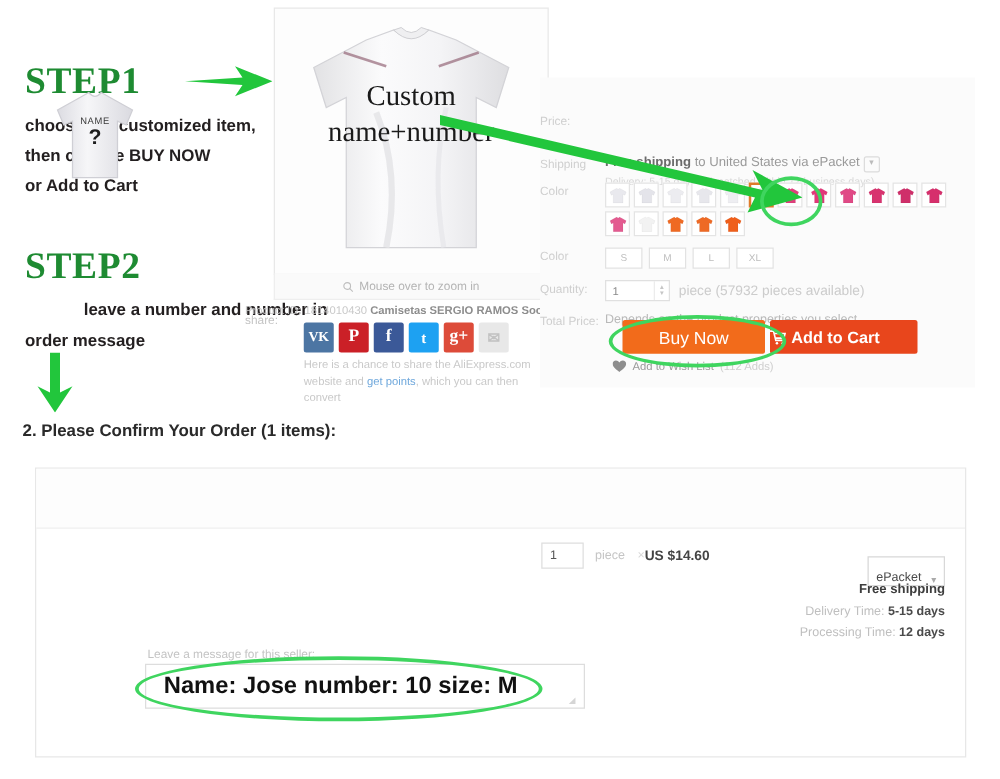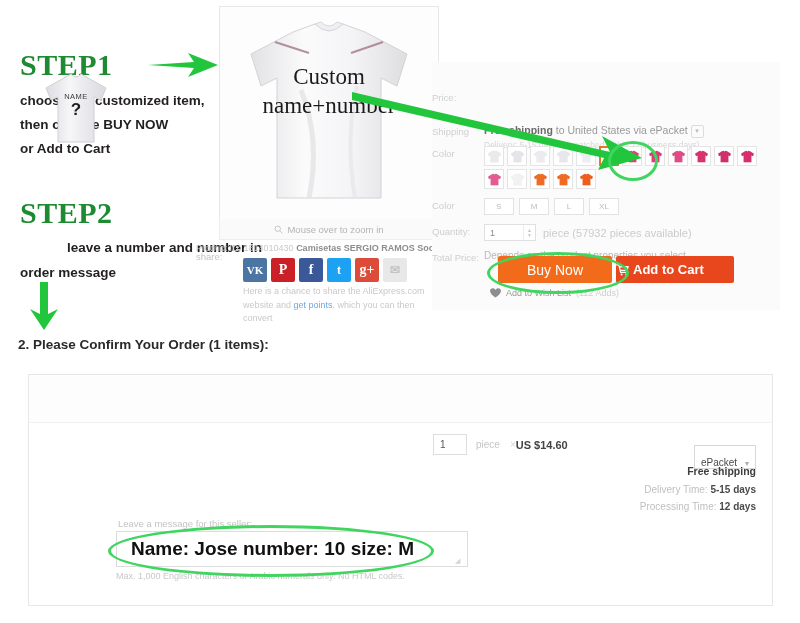--- a/index.html
+++ b/index.html
@@ -503,17 +503,16 @@
     <b>5-15 days</b>
   </div>
   <div id="processing-time">
     <span>Processing Time:</span>
     <b>12 days</b>
   </div>
 
   <div id="msg-label">Leave a message for this seller:</div>
   <div id="msg-box">Name: Jose number: 10 size: M</div>
   <div id="msg-grip">◢</div>
-  <div id="msg-hint">Max. 1,000 English characters or Arabic numerals only. No HTML codes.</div>
 
   <div class="ellipse" id="ell-msg"></div>
 
 </div>
 
 </body></html>

